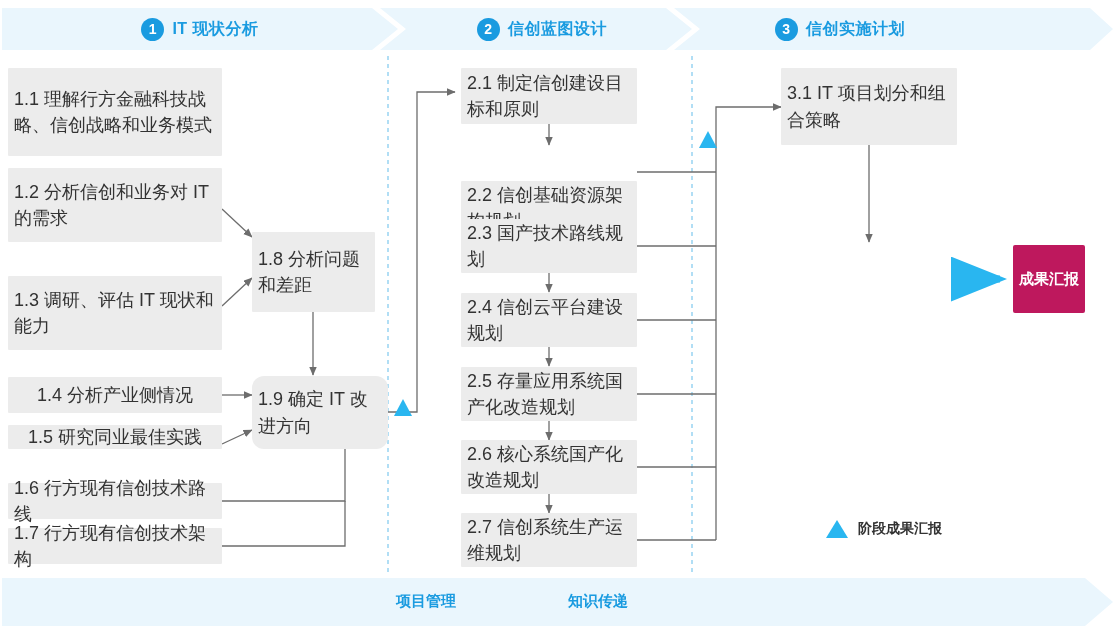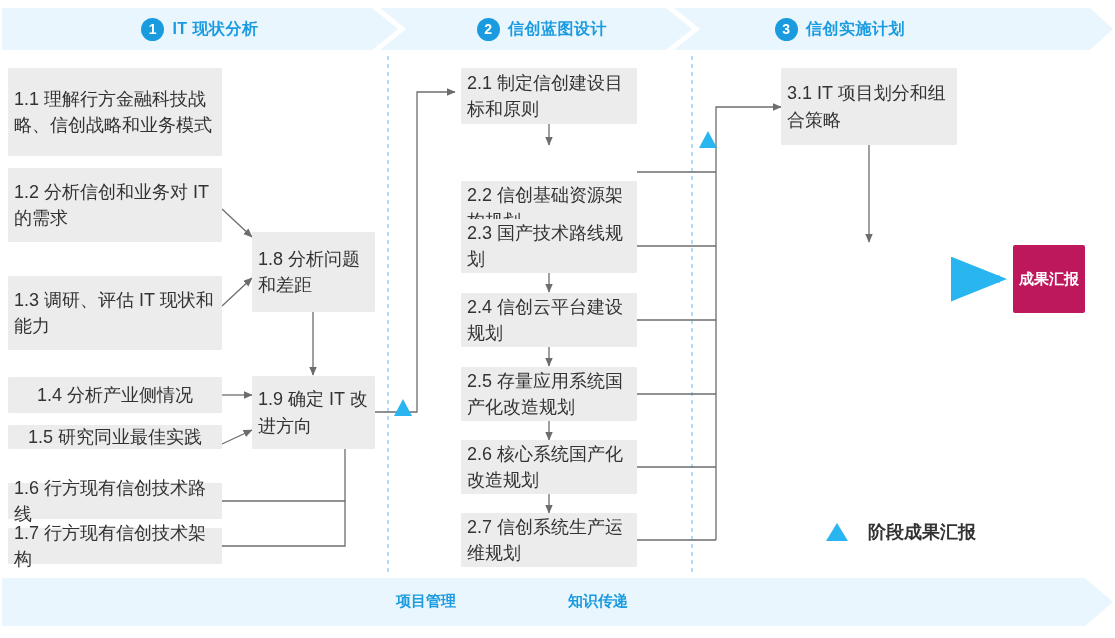--- a/index.html
+++ b/index.html
@@ -78,22 +78,22 @@
     align-items: center;
     justify-content: center;
     text-align: center;
     border-radius: 2px;
   }
   
   .legend {
     position: absolute;
     display: flex;
     align-items: center;
-    gap: 20px;
-    font-size: 18px;
+    gap: 10px;
+    font-size: 14px;
     font-weight: bold;
     color: #333333;
   }
   .tri {
     width: 0;
     height: 0;
     border-left: 11px solid transparent;
     border-right: 11px solid transparent;
     border-bottom: 18px solid #29b6f0;
   }
@@ -206,21 +206,21 @@
   </div>
   <div class="box" style="left:8px; top:483px; width:214px; height:36px;">
     <span>1.6 行方现有信创技术路线</span>
   </div>
   <div class="box" style="left:8px; top:528px; width:214px; height:36px;">
     <span>1.7 行方现有信创技术架构</span>
   </div>
   <div class="box" style="left:252px; top:232px; width:123px; height:80px;">
     <span>1.8 分析问题和差距</span>
   </div>
-  <div class="box" style="left:252px; top:376px; width:123px; height:73px;">
+  <div class="box" style="left:252px; top:376px; width:136px; height:73px;border-radius:12px;">
     <span>1.9 确定 IT 改进方向</span>
   </div>
 
   <div class="box" style="left:461px; top:68px; width:176px; height:56px;">
     <span>2.1 制定信创建设目标和原则</span>
   </div>
   <div class="box" style="left:461px; top:145px; width:176px; height:54px;margin-top:36px;">
     <span>2.2 信创基础资源架构规划</span>
   </div>
   <div class="box" style="left:461px; top:219px; width:176px; height:54px;">

